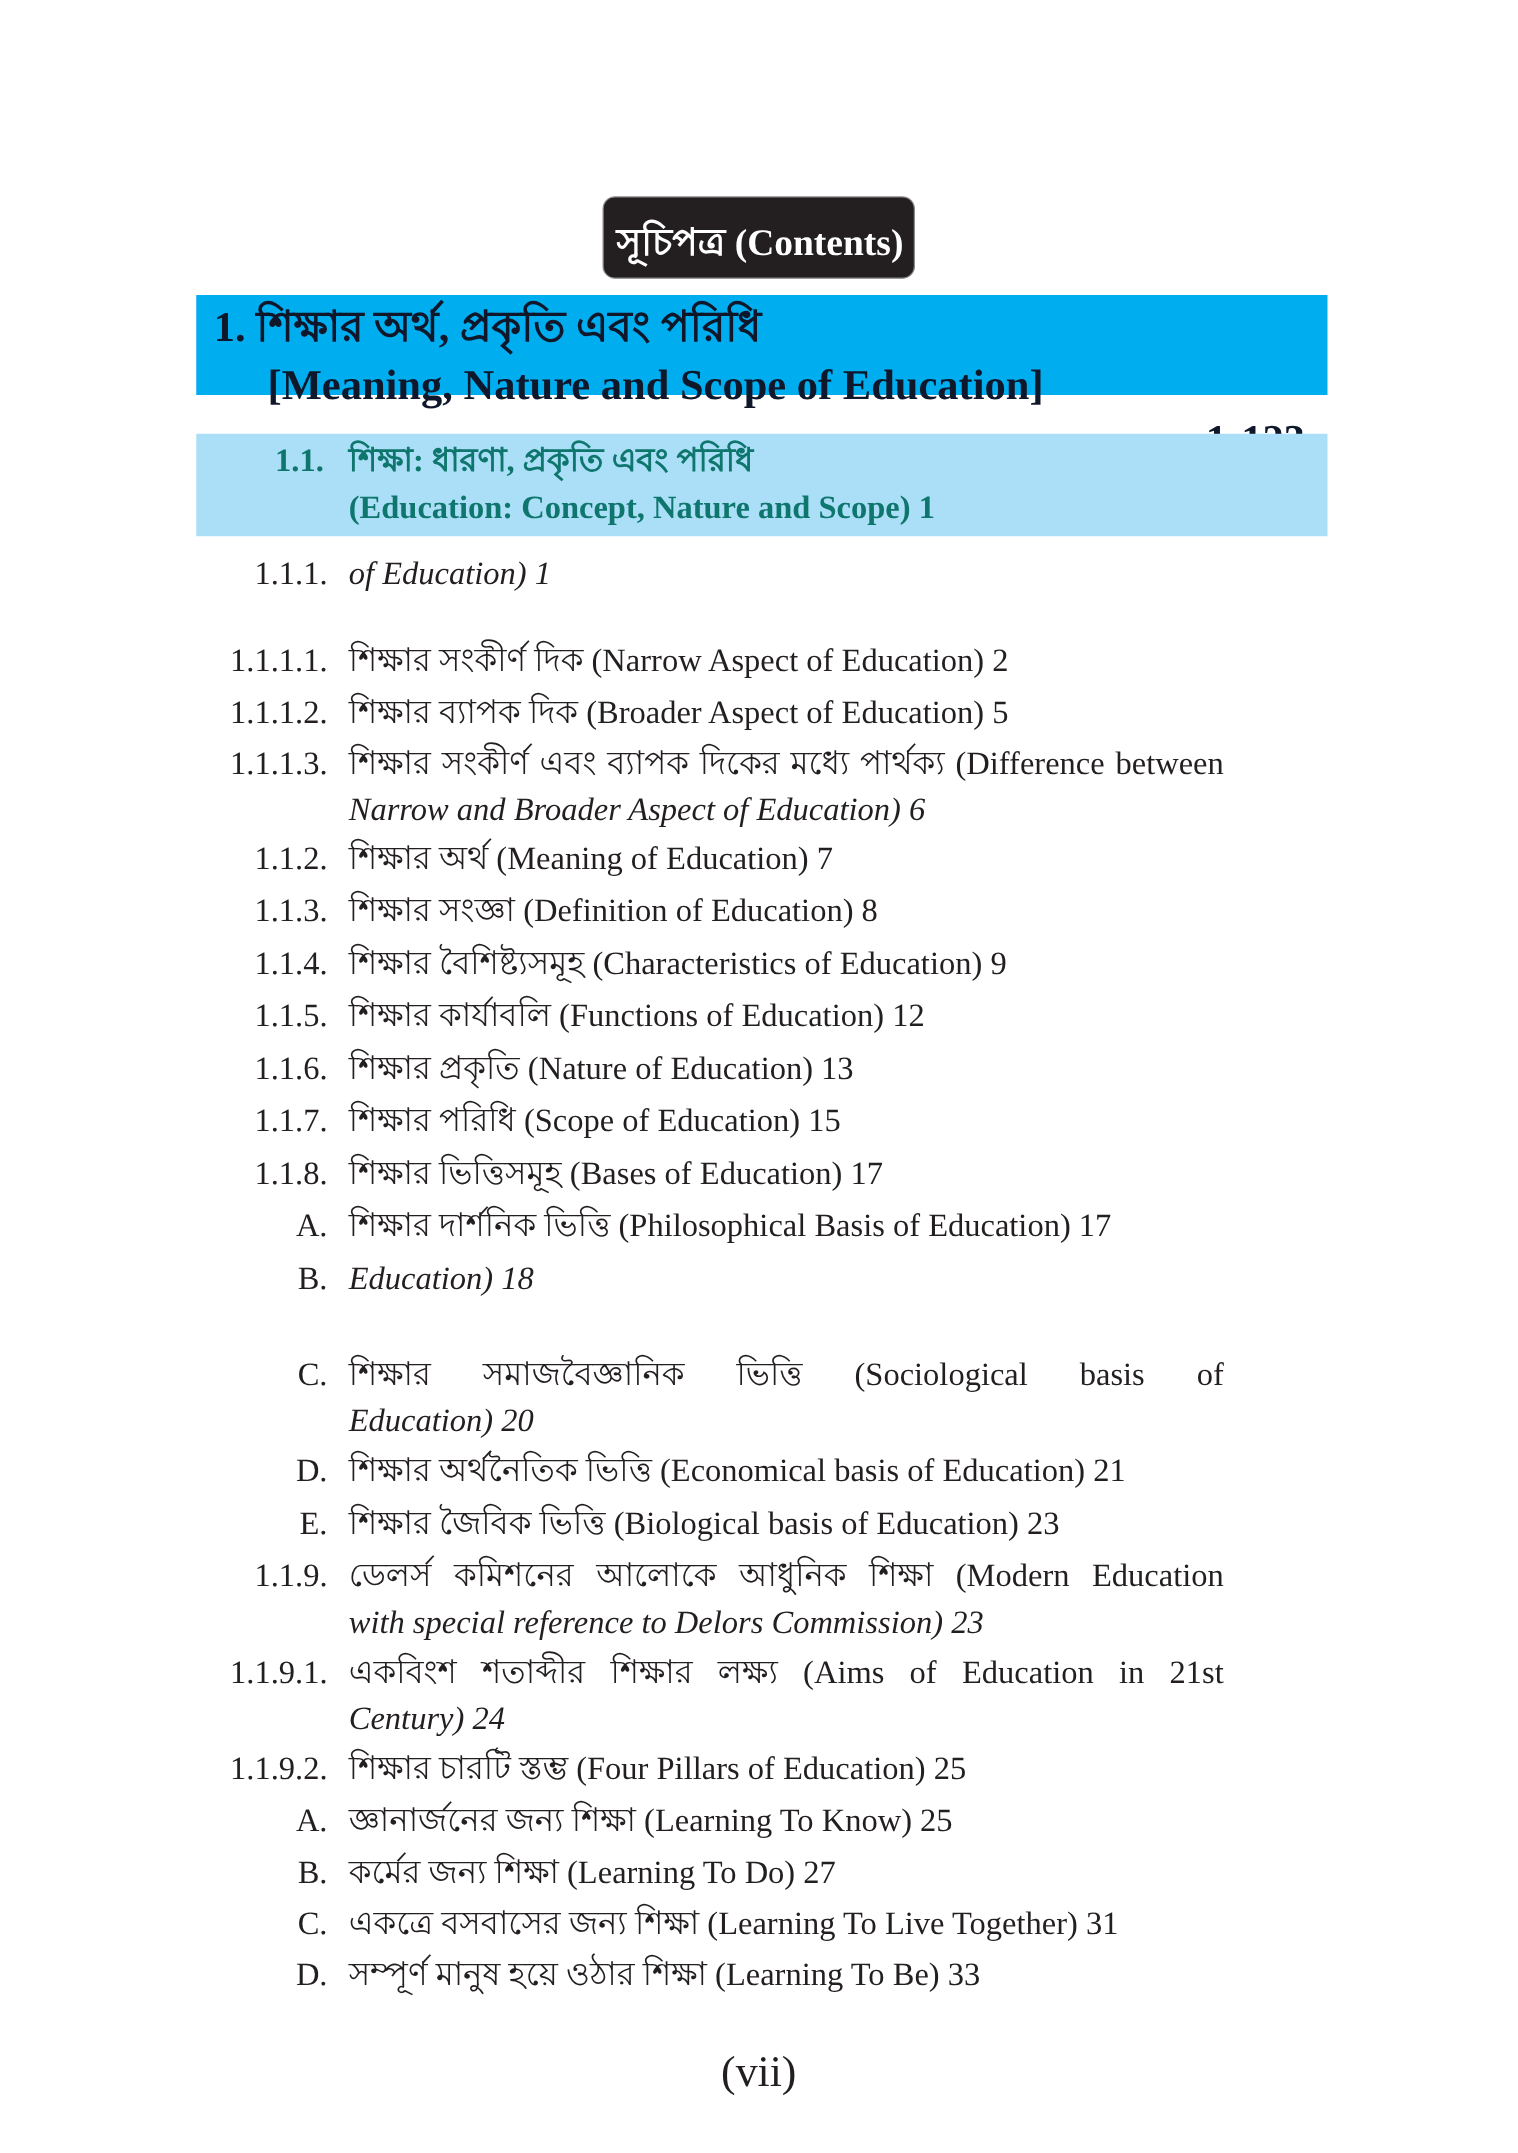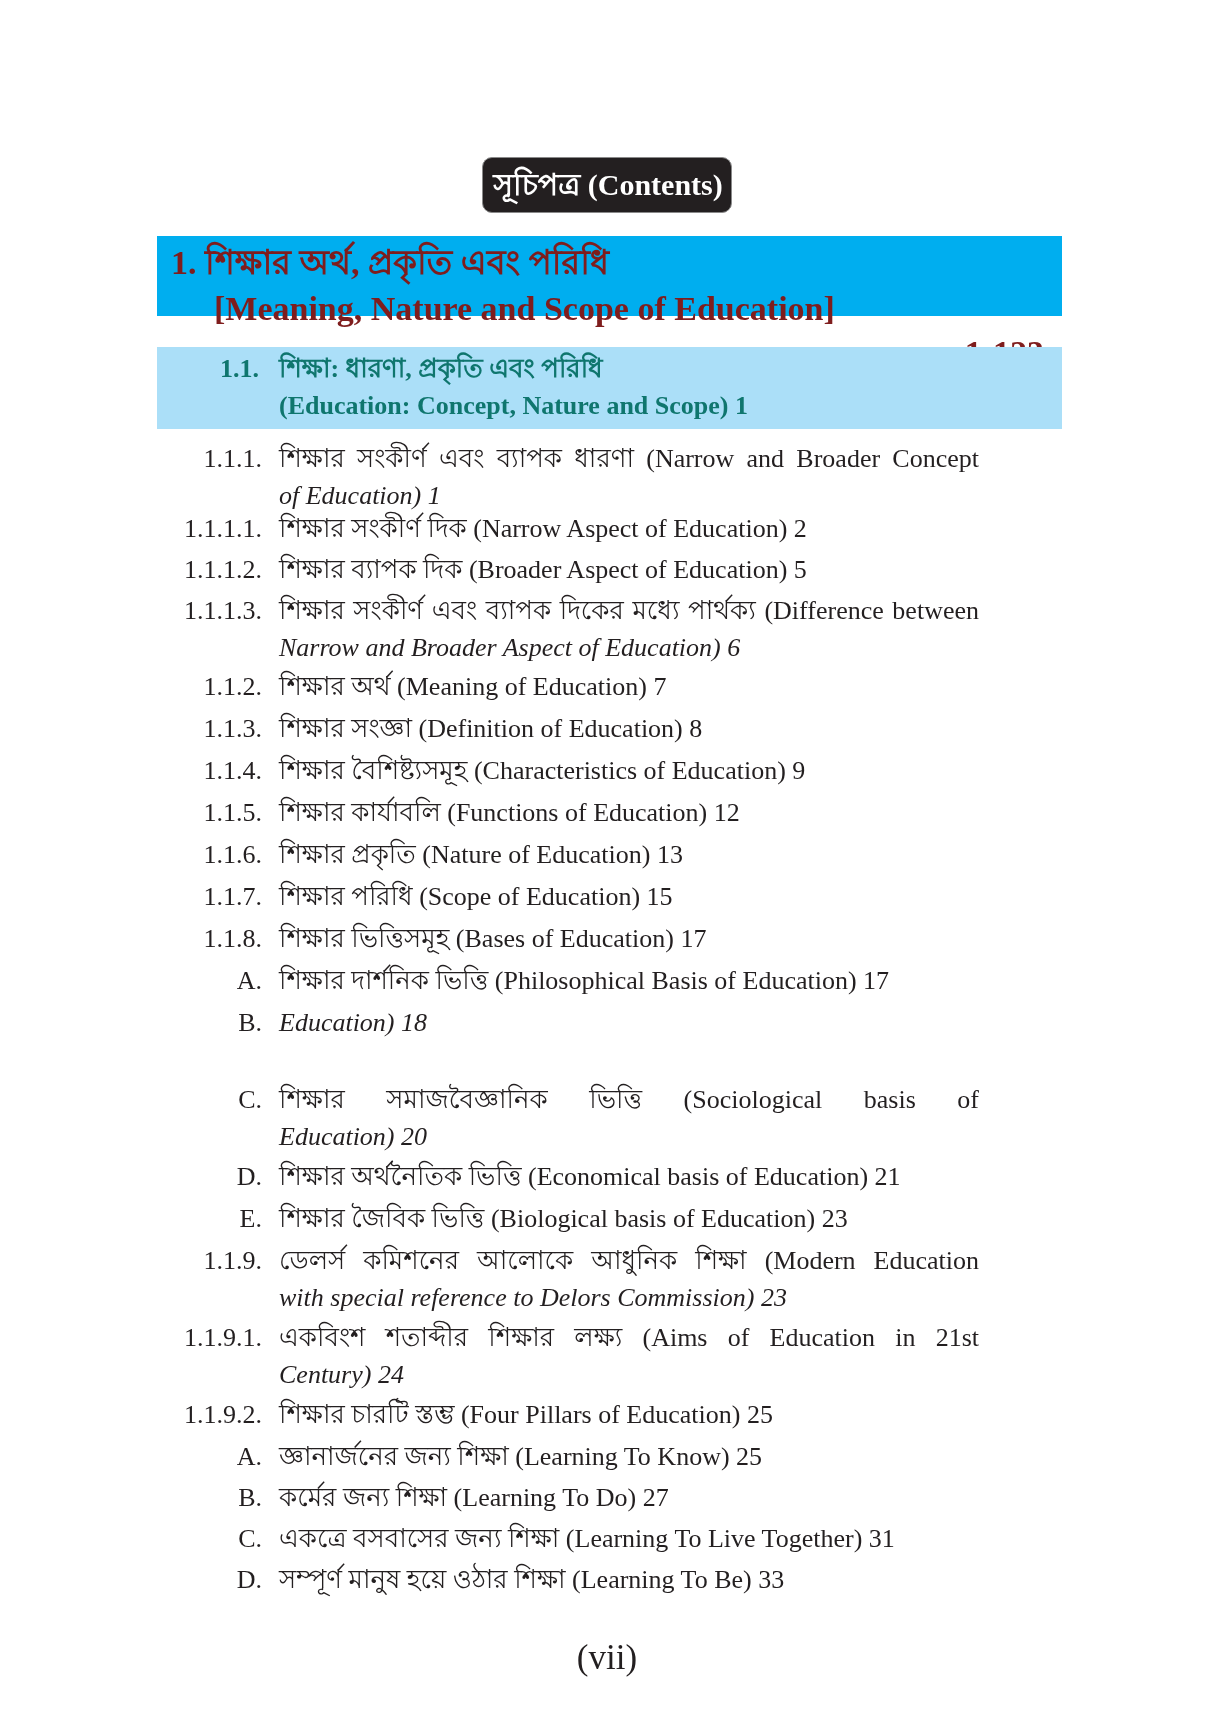--- a/index.html
+++ b/index.html
@@ -4,27 +4,27 @@
 <style>
   html, body { margin: 0; padding: 0; background: #ffffff; }
   body {
     width: 1214px; height: 1722px; position: relative; overflow: hidden;
     font-family: "Liberation Serif", "DejaVu Serif", serif;
     color: #231f20;
   }
   .title-wrap { position: absolute; top: 157px; left: 0; width: 1214px; text-align: center; }
   .title-box {
     display: inline-block; background: #231f20; color: #ffffff;
-    border-radius: 10px; padding: 7px 8px 7px 10px;
+    border-radius: 10px; padding: 17px 8px 7px 10px;
     font-size: 30px; font-weight: bold; line-height: 40px;
     border: 1px solid #8a8a8a;
   }
   .chapter {
     position: absolute; left: 157px; top: 236px; width: 905px; height: 80px;
-    background: #00aeef; color: #7f1d1d; box-sizing: border-box; font-family: Liberation Serif, serif;
+    background: #00aeef; color: #0f172a; box-sizing: border-box; font-family: Liberation Serif, serif;
   }
   .chapter .l1 { position: absolute; left: 14px; top: 4px; font-size: 34px; font-weight: bold; line-height: 46px; white-space: nowrap; }
   .chapter .l2 { position: absolute; left: 57px; top: 50px; font-size: 34px; font-weight: bold; line-height: 46px; white-space: nowrap; }
   .chapter .pages { position: absolute; right: 18px; top: 50px; font-size: 34px; font-weight: bold; line-height: 46px; margin-top: 44px; }
   .section {
     position: absolute; left: 157px; top: 347px; width: 905px; height: 82px;
     background: #abdff8; color: #0f766e;
   }
   .section .num { position: absolute; left: 63px; top: 3px; font-size: 26px; font-weight: bold; line-height: 38px; }
   .section .l1 { position: absolute; left: 122px; top: 3px; font-size: 26px; font-weight: bold; line-height: 38px; white-space: nowrap; }
@@ -57,21 +57,21 @@
   <div class="l1">শিক্ষা: ধারণা, প্রকৃতি এবং পরিধি</div>
   <div class="l2">(Education: Concept, Nature and Scope) 1</div>
 </div>
 
 <div class="entries">
 
   <div class="entry" style="top:440px">
     <div class="num" style="left:262px">
         <span>1.1.1.</span>
       </div>
-    <div class="text just"><span>শিক্ষার সংকীর্ণ এবং ব্যাপক ধারণা (Narrow and Broader Concept</span><span class="cont">of Education) 1</span></div>
+    <div class="text just"><span class="cont">of Education) 1</span></div>
   </div>
   <div class="entry" style="top:510px">
     <div class="num" style="left:262px">
         <span>1.1.1.1.</span>
       </div>
     <div class="text"><span>শিক্ষার সংকীর্ণ দিক (Narrow Aspect of Education) 2</span></div>
   </div>
   <div class="entry" style="top:551px">
     <div class="num" style="left:262px">
         <span>1.1.1.2.</span>

